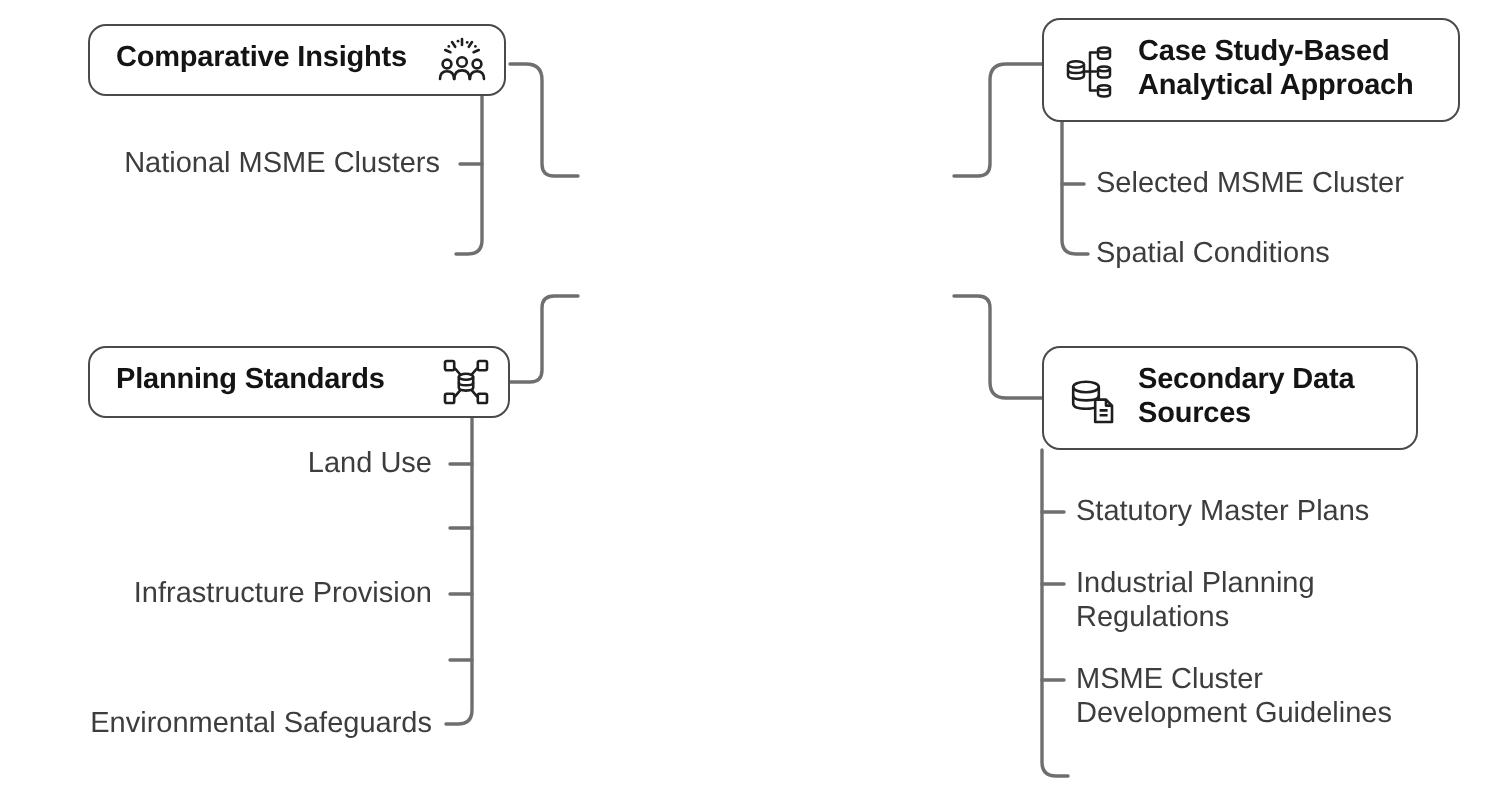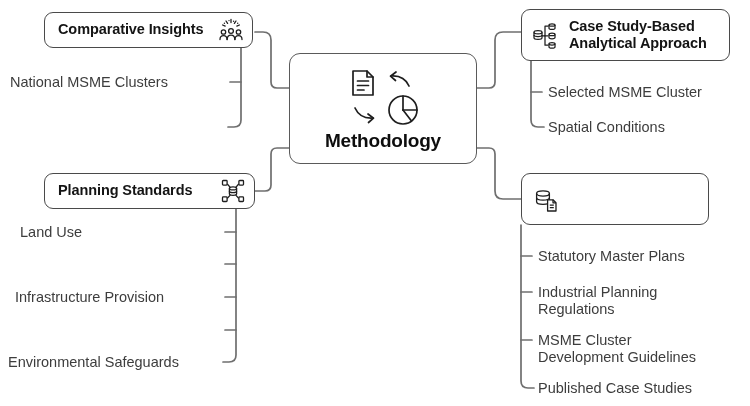--- a/index.html
+++ b/index.html
@@ -59,21 +59,21 @@
   
   .leaf{
     position:absolute;
     font-size:14.5px;
     color:#3d3d3d;
     line-height:1.18;
     z-index:2;
     white-space:pre-line;
   }
   .leaf.right-side{text-align:left;}
-  .leaf.left-side{text-align:left;}
+  .leaf.left-side{text-align:right;}
 </style>
 </head>
 <body>
 
 <div id="canvas">
 
   <svg id="wires" viewBox="0 0 750 406" xmlns="http://www.w3.org/2000/svg">
     <g fill="none" stroke="#6f6f6f" stroke-width="1.7" stroke-linecap="round">
 
       <path d="M289,88 H277 Q271,88 271,82 V40 Q271,32 263,32 H255"></path>
@@ -94,48 +94,20 @@
       <path d="M531,61 V120 Q531,127 538,127 H544"></path>
       <path d="M531,92 H542"></path>
 
       <path d="M521,225 V381 Q521,388 528,388 H534"></path>
       <path d="M521,256 H532"></path>
       <path d="M521,292 H532"></path>
       <path d="M521,340 H532"></path>
     </g>
   </svg>
 
-  <div id="node-center">
-    <svg class="center-icons" width="84" height="58" viewBox="0 0 84 58" fill="none" stroke="#1e1e1e" stroke-width="1.7" stroke-linecap="round" stroke-linejoin="round">
-
-      <g>
-        <path d="M12,3 H26 L32,9 V27 H12 Z"></path>
-        <path d="M26,3 V9 H32"></path>
-        <path d="M16.5,13 H27.5 M16.5,17.5 H27.5 M16.5,22 H23"></path>
-      </g>
-
-      <g>
-        <path d="M68,18 Q63,7 50,8"></path>
-        <path d="M55,4 L49.5,8.2 L54.5,12.5"></path>
-      </g>
-
-      <g>
-        <path d="M14,40 Q19,51 32,50"></path>
-        <path d="M27,46 L32.5,50.2 L27.5,54.5"></path>
-      </g>
-
-      <g>
-        <circle cx="62" cy="42" r="14"></circle>
-        <path d="M62,42 V28"></path>
-        <path d="M62,42 L76,42"></path>
-        <path d="M62,42 L70.5,53"></path>
-      </g>
-    </svg>
-    <div class="center-title">Methodology</div>
-  </div>
 
   <div class="node" id="node-comparative">
     <span class="label">Comparative Insights</span>
     <svg class="ico" width="26" height="26" viewBox="0 0 26 26" fill="none" stroke="#1e1e1e" stroke-width="1.3" stroke-linecap="round">
 
       <path d="M13,2.5 V5.5 M8,4 L9.6,6.4 M18,4 L16.4,6.4 M4.6,8 L7.2,9.1 M21.4,8 L18.8,9.1"></path>
       <circle cx="11" cy="3.6" r="0.7" fill="#1e1e1e" stroke="none"></circle>
       <circle cx="15.6" cy="4.2" r="0.7" fill="#1e1e1e" stroke="none"></circle>
       <circle cx="6.4" cy="6.2" r="0.7" fill="#1e1e1e" stroke="none"></circle>
       <circle cx="19.7" cy="6.2" r="0.7" fill="#1e1e1e" stroke="none"></circle>
@@ -201,22 +173,23 @@
     <svg class="ico" width="28" height="28" viewBox="0 0 28 28" fill="none" stroke="#1e1e1e" stroke-width="1.3" stroke-linejoin="round">
 
       <ellipse cx="11" cy="8.5" rx="6.4" ry="2.6"></ellipse>
       <path d="M4.6,8.5 V16.8 Q4.6,19.4 11,19.4 Q17.4,19.4 17.4,16.8 V8.5"></path>
       <path d="M4.6,12.8 Q4.6,15.2 11,15.2 Q17.4,15.2 17.4,12.8"></path>
 
       <path d="M15.6,14.8 H21 L24,17.8 V26 H15.6 Z" fill="#ffffff"></path>
       <path d="M21,14.8 V17.8 H24"></path>
       <path d="M17.8,20.2 H21.8 M17.8,22.6 H21.8"></path>
     </svg>
+    <span class="label">Secondary Data
+Sources</span>
   </div>
 
   <div class="leaf right-side" style="left:538px;top:248px;width:210px;">Statutory Master Plans</div>
   <div class="leaf right-side" style="left:538px;top:284px;width:200px;">Industrial Planning
 Regulations</div>
   <div class="leaf right-side" style="left:538px;top:332px;width:212px;">MSME Cluster
 Development Guidelines</div>
-  <div class="leaf right-side" style="left:538px;top:380px;width:210px;">Published Case Studies</div>
 
 </div>
 
 </body></html>

